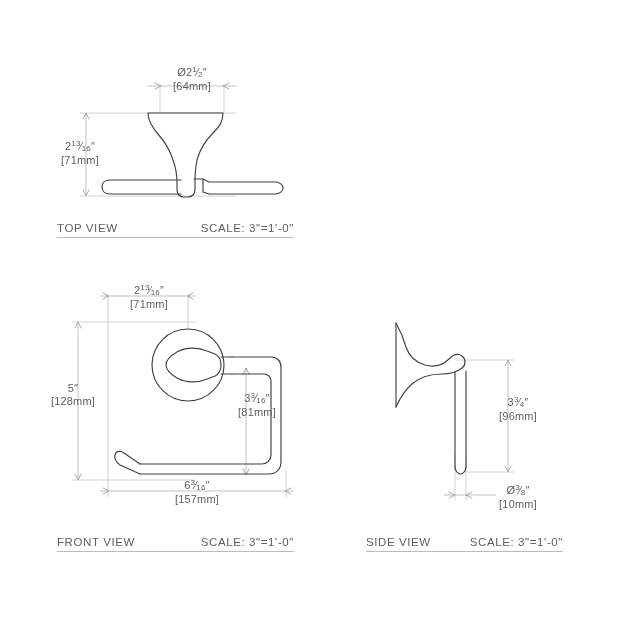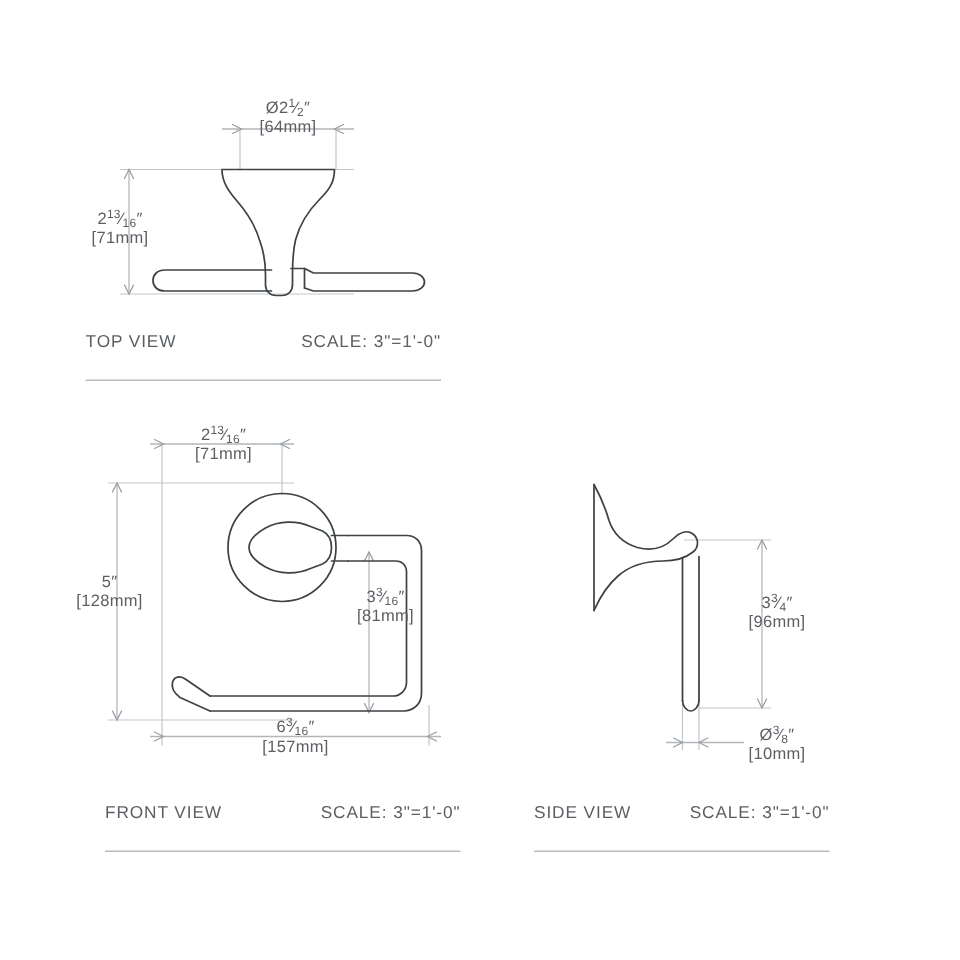--- a/index.html
+++ b/index.html
@@ -20,32 +20,32 @@
     left: 0; top: 0;
     width: 544px;
     height: 640px;
   }
   .view-caption {
     position: absolute;
     display: flex;
     justify-content: space-between;
     align-items: flex-end;
     border-bottom: 1px solid #b9bcbf;
-    padding-bottom: 19px;
+    padding-bottom: 3px;
     font-size: 11.5px;
     letter-spacing: 0.6px;
     color: #5b5f63;
     font-family: "Liberation Sans", sans-serif;
   }
   .view-caption .vname { white-space: nowrap; }
   .view-caption .vscale { white-space: nowrap; }
 
   #cap-top   { left: 57px;  top: 222px; width: 237px; }
-  #cap-front { left: 70px;  top: 536px; width: 237px; }
-  #cap-side  { left: 356px; top: 536px; width: 197px; }
+  #cap-front { left: 57px;  top: 536px; width: 237px; }
+  #cap-side  { left: 366px; top: 536px; width: 197px; }
 
   svg { display: block; }
   .obj {
     fill: none;
     stroke: #3d4246;
     stroke-width: 1.15;
     stroke-linejoin: round;
     stroke-linecap: round;
   }
   .dimline {

